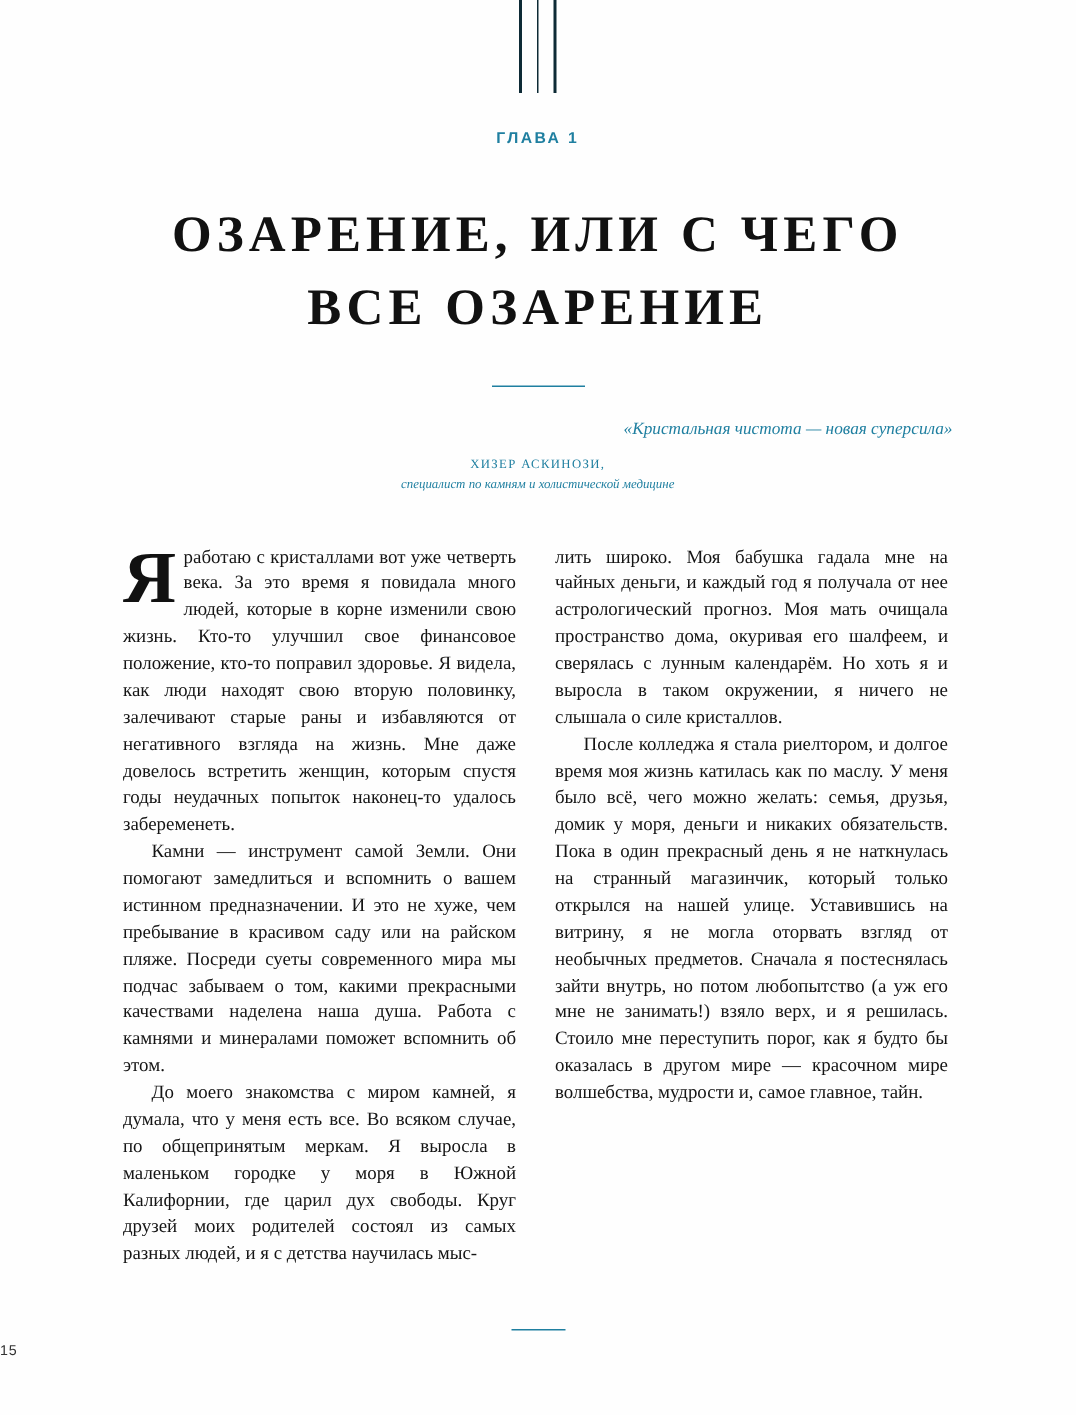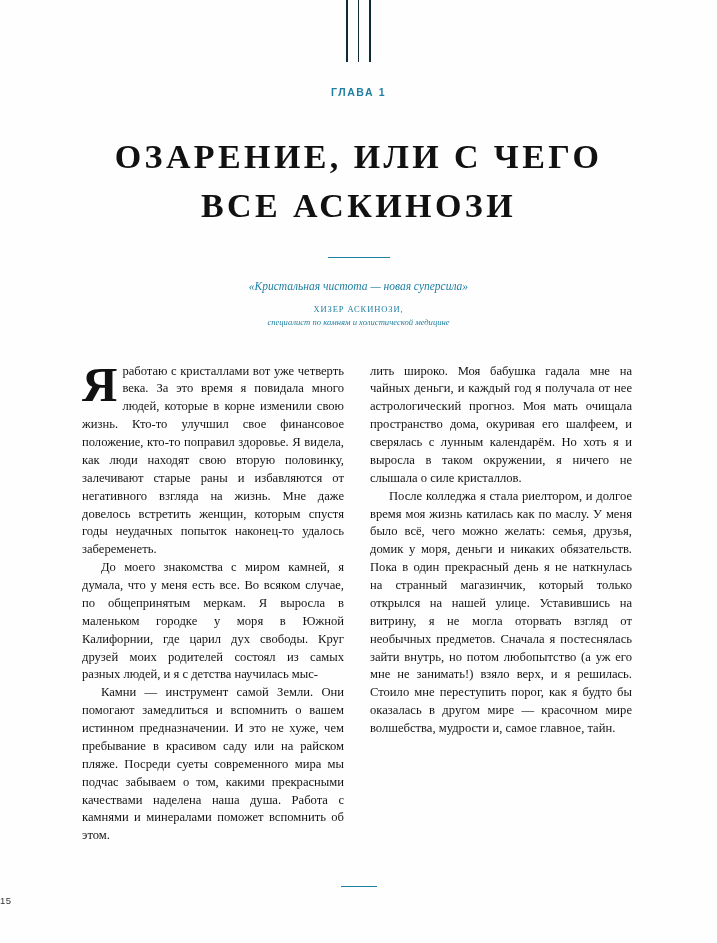--- a/index.html
+++ b/index.html
@@ -80,21 +80,21 @@
     justify-content: center;
     margin: 26px 0 22px 0;
   }
   .divider {
     width: 62px;
     height: 1px;
     background: #1f7fa0;
   }
 
   .epigraph {
-    text-align: center;
+    text-align: right;
     color: #1f7fa0;
     font-style: italic;
     font-size: 11.5px;
     margin: 0 0 12px 0;
   }
   .epi-author {
     text-align: center;
     color: #1f7fa0;
     font-family: Liberation Serif, serif;
     font-size: 8.5px;
@@ -171,37 +171,37 @@
     <div class="rule"></div>
     <div class="rule"></div>
   </div>
 
   <div class="content">
 
     <div class="chapter-label">ГЛАВА 1</div>
 
     <h1 class="chapter-title">
       <span class="line1">ОЗАРЕНИЕ, ИЛИ С ЧЕГО</span>
-      <span class="line2">ВСЕ АСКИНОЗИ</span>
+      <span class="line2">ВСЕ ОЗАРЕНИЕ</span>
     </h1>
 
     <div class="divider-wrap">
       <div class="divider"></div>
     </div>
 
     <div class="epigraph">«Кристальная чистота — новая суперсила»</div>
     <div class="epi-author">ХИЗЕР АСКИНОЗИ,</div>
     <div class="epi-role">специалист по камням и холистической медицине</div>
 
     <div class="columns">
 
       <div class="col">
         <p class="first"><span class="dropcap">Я</span><span>работаю с кристаллами вот уже четверть века. За это время я повидала много людей, которые в корне изменили свою жизнь. Кто-то улучшил свое финансовое положение, кто-то поправил здоровье. Я видела, как люди находят свою вторую половинку, залечивают старые раны и избавляются от негативного взгляда на жизнь. Мне даже довелось встретить женщин, которым спустя годы неудачных попыток наконец-то удалось забеременеть.</span></p>
+        <p>Камни — инструмент самой Земли. Они помогают замедлиться и вспомнить о вашем истинном предназначении. И это не хуже, чем пребывание в красивом саду или на райском пляже. Посреди суеты современного мира мы подчас забываем о том, какими прекрасными качествами наделена наша душа. Работа с камнями и минералами поможет вспомнить об этом.</p>
         <p>До моего знакомства с миром камней, я думала, что у меня есть все. Во всяком случае, по общепринятым меркам. Я выросла в маленьком городке у моря в Южной Калифорнии, где царил дух свободы. Круг друзей моих родителей состоял из самых разных людей, и я с детства научилась мыс-</p>
-        <p>Камни — инструмент самой Земли. Они помогают замедлиться и вспомнить о вашем истинном предназначении. И это не хуже, чем пребывание в красивом саду или на райском пляже. Посреди суеты современного мира мы подчас забываем о том, какими прекрасными качествами наделена наша душа. Работа с камнями и минералами поможет вспомнить об этом.</p>
       </div>
 
       <div class="col">
         <p class="first">лить широко. Моя бабушка гадала мне на чайных деньги, и каждый год я получала от нее астрологический прогноз. Моя мать очищала пространство дома, окуривая его шалфеем, и сверялась с лунным календарём. Но хоть я и выросла в таком окружении, я ничего не слышала о силе кристаллов.</p>
         <p>После колледжа я стала риелтором, и долгое время моя жизнь катилась как по маслу. У меня было всё, чего можно желать: семья, друзья, домик у моря, деньги и никаких обязательств. Пока в один прекрасный день я не наткнулась на странный магазинчик, который только открылся на нашей улице. Уставившись на витрину, я не могла оторвать взгляд от необычных предметов. Сначала я постеснялась зайти внутрь, но потом любопытство (а уж его мне не занимать!) взяло верх, и я решилась. Стоило мне переступить порог, как я будто бы оказалась в другом мире — красочном мире волшебства, мудрости и, самое главное, тайн.</p>
       </div>
 
     </div>
   </div>
 

